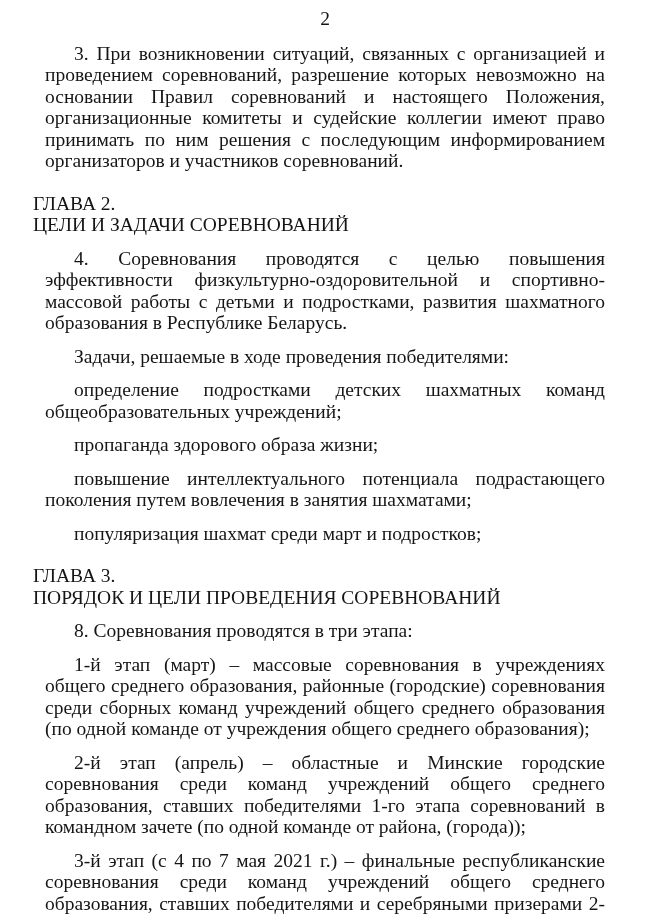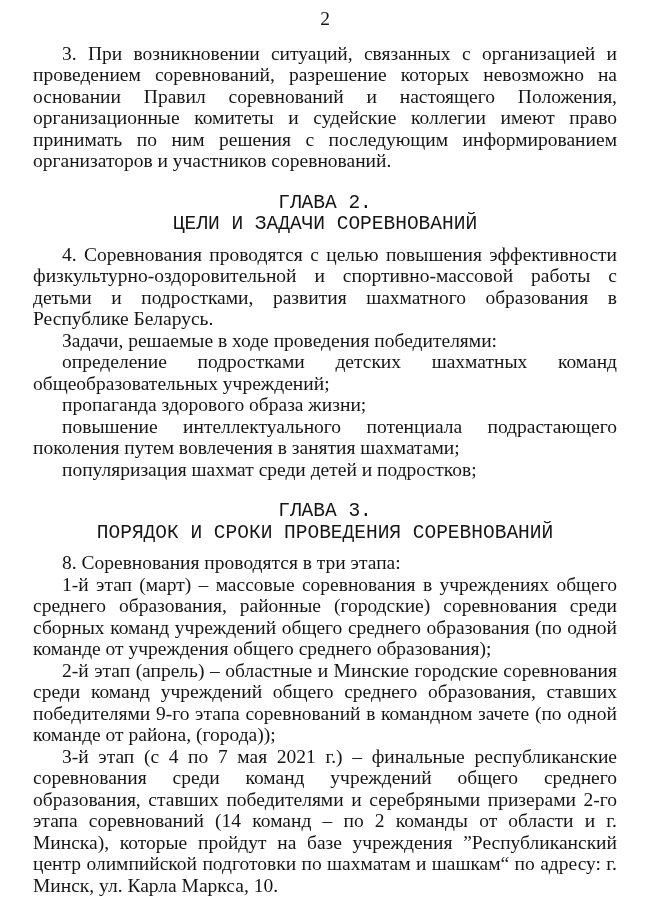--- a/index.html
+++ b/index.html
@@ -18,31 +18,30 @@
     font-size: 19.5px;
     line-height: 21.5px;
     color: #151515;
     overflow: hidden;
   }
   .page-number {
     text-align: center;
     margin: 0 0 13px 0;
   }
   .par {
-    margin: 0;
+    margin: 12px;
     text-align: justify;
     text-indent: 29px;
   }
   .chapter {
     margin: 21px 0 8px 0;
     text-align: center;
   }
   .chapter-line {
-    text-align: center;
-    font-family: Liberation Mono, monospace;
+    text-align: left;
   }
 </style>
 </head>
 <body>
 
 <div class="page">
 
   <div class="page-number">2</div>
 
   <p class="par">3. При возникновении ситуаций, связанных с организацией и проведением соревнований, разрешение которых невозможно на основании Правил соревнований и настоящего Положения, организационные комитеты и судейские коллегии имеют право принимать по ним решения с последующим информированием организаторов и участников соревнований.</p>
@@ -55,29 +54,29 @@
   <p class="par">4. Соревнования проводятся с целью повышения эффективности физкультурно-оздоровительной и спортивно-массовой работы с детьми и подростками, развития шахматного образования в Республике Беларусь.</p>
 
   <p class="par">Задачи, решаемые в ходе проведения победителями:</p>
 
   <p class="par">определение подростками детских шахматных команд общеобразовательных учреждений;</p>
 
   <p class="par">пропаганда здорового образа жизни;</p>
 
   <p class="par">повышение интеллектуального потенциала подрастающего поколения путем вовлечения в занятия шахматами;</p>
 
-  <p class="par">популяризация шахмат среди детей и подростков;</p>
+  <p class="par">популяризация шахмат среди март и подростков;</p>
 
 
   <div class="chapter">
     <div class="chapter-line">ГЛАВА 3.</div>
-    <div class="chapter-line">ПОРЯДОК И СРОКИ ПРОВЕДЕНИЯ СОРЕВНОВАНИЙ</div>
+    <div class="chapter-line">ПОРЯДОК И ЦЕЛИ ПРОВЕДЕНИЯ СОРЕВНОВАНИЙ</div>
   </div>
 
   <p class="par">8. Соревнования проводятся в три этапа:</p>
 
   <p class="par">1-й этап (март) – массовые соревнования в учреждениях общего среднего образования, районные (городские) соревнования среди сборных команд учреждений общего среднего образования (по одной команде от учреждения общего среднего образования);</p>
 
-  <p class="par">2-й этап (апрель) – областные и Минские городские соревнования среди команд учреждений общего среднего образования, ставших победителями 9-го этапа соревнований в командном зачете (по одной команде от района, (города));</p>
+  <p class="par">2-й этап (апрель) – областные и Минские городские соревнования среди команд учреждений общего среднего образования, ставших победителями 1-го этапа соревнований в командном зачете (по одной команде от района, (города));</p>
 
   <p class="par">3-й этап (с 4 по 7 мая 2021 г.) – финальные республиканские соревнования среди команд учреждений общего среднего образования, ставших победителями и серебряными призерами 2-го этапа соревнований (14 команд – по 2 команды от области и г. Минска), которые пройдут на базе учреждения ”Республиканский центр олимпийской подготовки по шахматам и шашкам“ по адресу: г. Минск, ул. Карла Маркса, 10.</p>
 
 </div>
 
 </body></html>

